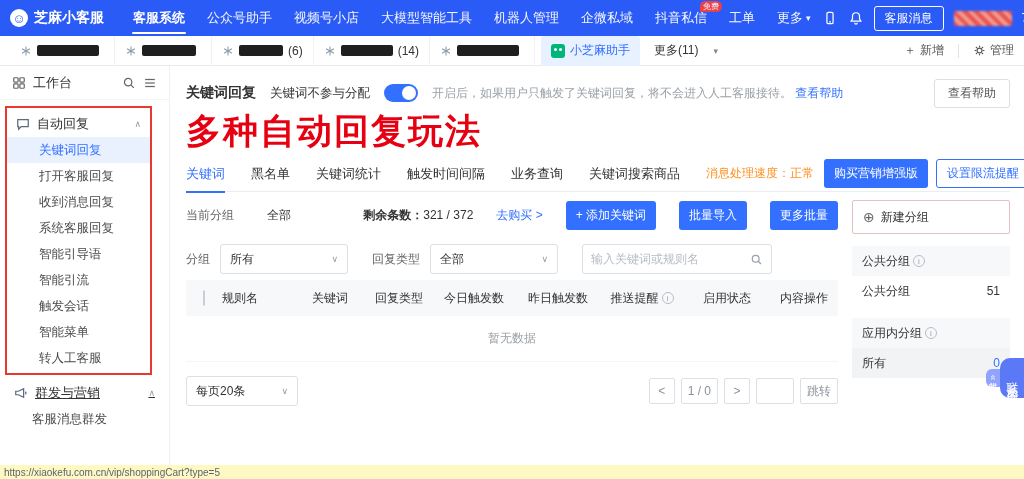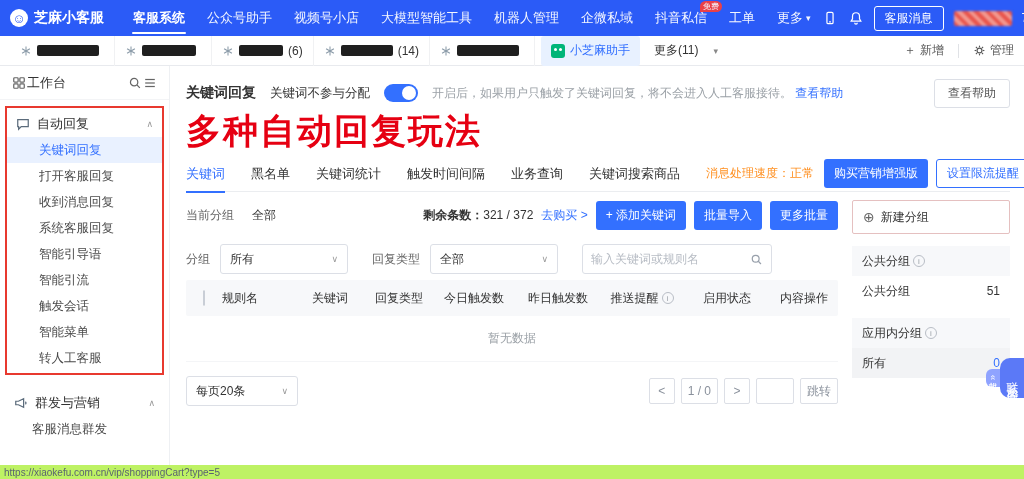--- a/index.html
+++ b/index.html
@@ -40,30 +40,30 @@
   .shopbar-right { margin-left:auto; display:flex; align-items:center; gap:14px; color:#555; }
   .shopbar-right .act { display:flex; align-items:center; gap:4px; cursor:pointer; white-space:nowrap; }
   .shopbar-right svg { width:13px; height:13px; stroke:#555; fill:none; stroke-width:1.4; }
   .vdiv { width:1px; height:14px; background:#e0e2e6; }
 
   
   .layout { display:flex; height:399px; }
 
   
   .sidebar { width:170px; border-right:1px solid #eef0f3; background:#fff; flex:none; overflow:hidden; }
-  .wb-row { display:flex; align-items:center; height:34px; padding:0 12px; gap:1px; font-size:13px; color:#333; border-bottom:1px solid #f3f4f6; }
+  .wb-row { display:flex; align-items:center; height:34px; padding:0 12px; gap:7px; font-size:13px; color:#333; border-bottom:1px solid #f3f4f6; }
   .wb-row svg { width:14px; height:14px; stroke:#666; fill:none; stroke-width:1.4; }
   .wb-spacer { flex:1; }
-  .redbox { border:2px solid #e8392f; margin:6px 5px 4px 5px; padding:2px 0; }
+  .redbox { border:2px solid #e8392f; margin:6px 17px 4px 5px; padding:2px 0; }
   .sec-head { display:flex; align-items:center; gap:7px; height:27px; padding:0 9px; font-size:13px; color:#333; cursor:pointer; }
   .sec-head svg { width:14px; height:14px; stroke:#5b6b7b; fill:none; stroke-width:1.4; }
   .sec-chevron { margin-left:auto; font-size:9px; color:#999; }
   .side-item { height:26px; line-height:26px; padding-left:32px; font-size:12.5px; color:#4a4a4a; cursor:pointer; white-space:nowrap; }
   .side-item.active { background:#e9f1ff; color:#3370ff; }
-  .sec-head.outer { margin:14px 5px 0 5px; }
+  .sec-head.outer { margin:4px 5px 0 5px;text-decoration:underline; }
 
   
   .main { flex:1; padding:12px 14px 0 16px; position:relative; overflow:hidden; }
   .title-row { display:flex; align-items:center; gap:14px; height:30px; }
   .page-title { font-size:14px; font-weight:bold; color:#333; white-space:nowrap; }
   .toggle-label { font-size:12.5px; color:#333; white-space:nowrap; }
   .toggle { width:34px; height:18px; border-radius:9px; background:#3370ff; position:relative; cursor:pointer; flex:none; }
   .toggle::after { content:""; position:absolute; right:2px; top:2px; width:14px; height:14px; border-radius:50%; background:#fff; }
   .hint { color:#9aa0a6; font-size:12px; white-space:nowrap; overflow:hidden; text-overflow:ellipsis; }
   .hint-link { color:#3370ff; cursor:pointer; white-space:nowrap; }
@@ -74,21 +74,21 @@
   .tab { margin-right:26px; height:36px; display:flex; align-items:center; font-size:13px; color:#333; cursor:pointer; white-space:nowrap; position:relative; }
   .tab.active { color:#3370ff; }
   .tab.active::after { content:""; position:absolute; left:0; right:0; bottom:-1px; height:2px; background:#3370ff; }
   .speed { margin-left:auto; color:#ff8f1f; font-size:12px; white-space:nowrap; margin-right:10px; }
   .btn-primary { background:#3370ff; color:#fff; border:none; border-radius:3px; padding:6px 10px; font-size:12px; cursor:pointer; white-space:nowrap; }
   .btn-outline-blue { background:#fff; color:#3370ff; border:1px solid #3370ff; border-radius:3px; padding:5px 10px; font-size:12px; cursor:pointer; margin-left:8px; white-space:nowrap; }
 
   .content-row { display:flex; gap:14px; }
   .left-col { flex:1; min-width:0; }
 
-  .toolbar1 { display:flex; align-items:center; height:46px; gap:8px; }
+  .toolbar1 { display:flex; align-items:center; height:46px; gap:23px; }
   .lab { color:#666; white-space:nowrap; }
   .val { color:#333; margin-left:10px; white-space:nowrap; }
   .toolbar1 .spacer { flex:1; }
   .remain { color:#333; white-space:nowrap; }
   .buy-link { color:#3370ff; cursor:pointer; white-space:nowrap; margin-right:0; }
 
   .toolbar2 { display:flex; align-items:center; height:42px; gap:10px; }
   .select { width:128px; height:30px; border:1px solid #dcdfe6; border-radius:3px; display:flex; align-items:center; padding:0 9px; color:#333; cursor:pointer; background:#fff; }
   .select .sv { flex:1; white-space:nowrap; overflow:hidden; }
   .select .chev { color:#999; font-size:9px; }
@@ -120,21 +120,21 @@
   .g-row .cnt { margin-left:auto; color:#333; }
   .g-row.selected { background:#f2f3f5; }
   .g-row.selected .cnt { color:#3370ff; }
 
   
   .floatw { position:absolute; right:0; top:358px; display:flex; align-items:center; }
   .collapse-tab { width:14px; background:#8fa3ff; color:#fff; border-radius:6px 0 0 6px; padding:6px 1px; font-size:9px; writing-mode:vertical-rl; text-align:center; cursor:pointer; line-height:12px; }
   .contact-pill { width:24px; background:#5b79f7; color:#fff; border-radius:10px 0 0 10px; padding:14px 0; writing-mode:vertical-rl; letter-spacing:3px; font-size:12px; display:flex; align-items:center; justify-content:center; cursor:pointer; }
 
   
-  .statusbar { position:absolute; left:0; bottom:0; width:100%; height:14px; background:#bef264; display:flex; align-items:center; padding-left:4px; }
+  .statusbar { position:absolute; left:0; bottom:0; width:100%; height:14px; background:#fef9c3; display:flex; align-items:center; padding-left:4px; }
   .statusbar span { font-size:10px; color:#5a6470; }
 </style>
 </head>
 <body>
 
 <div class="page">
 
   <header class="topbar">
     <div class="logo">
       <span class="logo-icon">☺</span>

